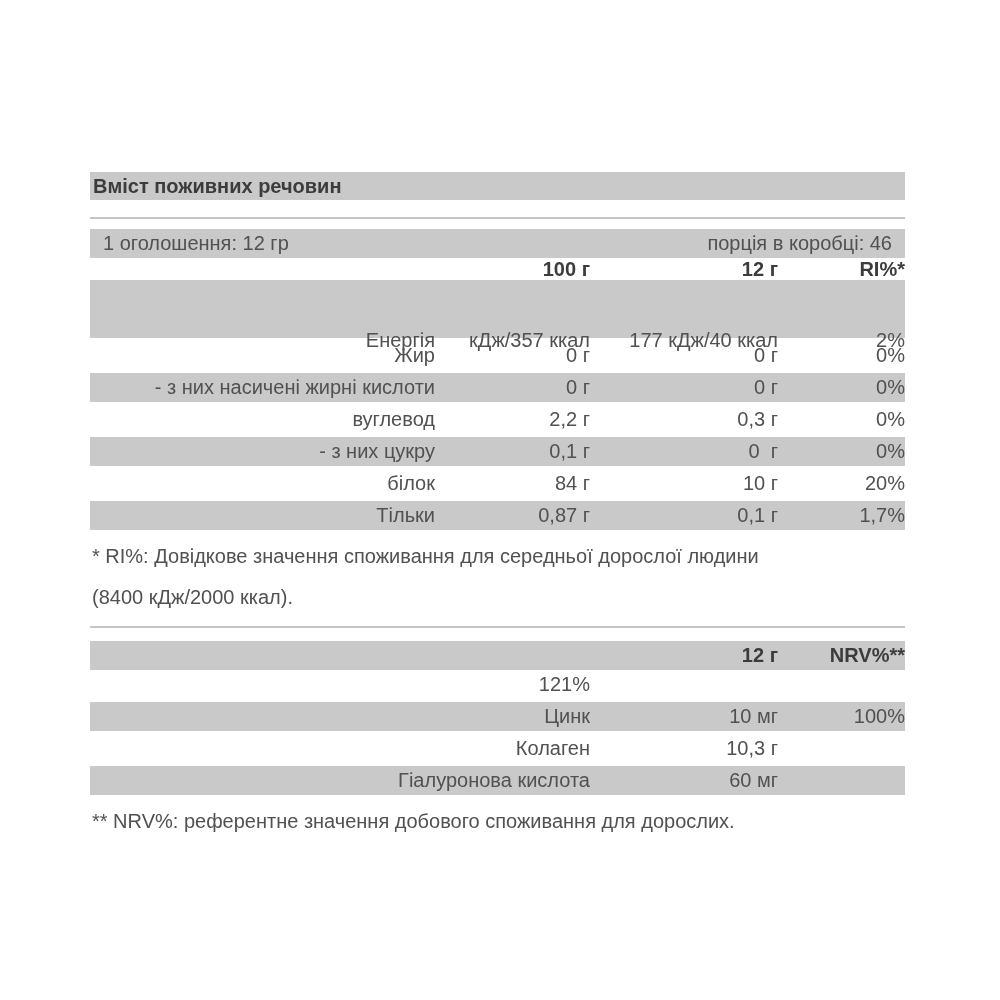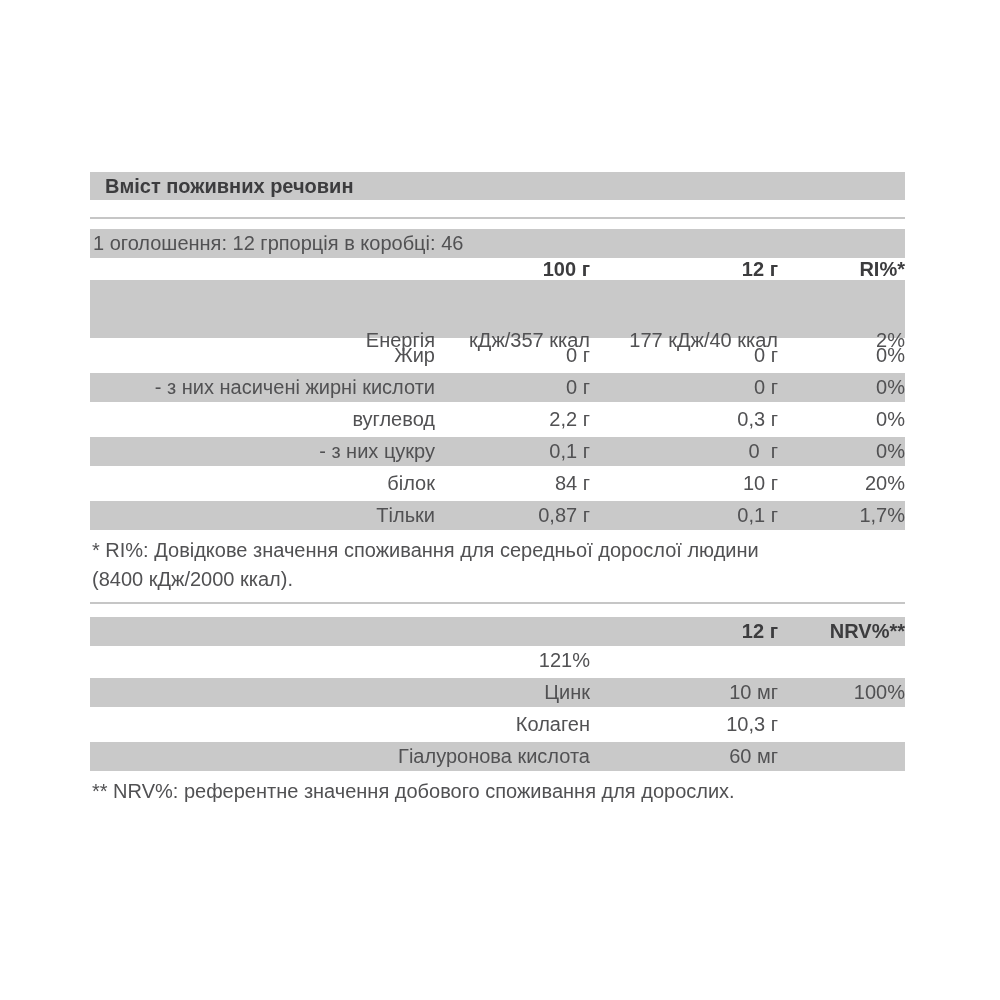--- a/index.html
+++ b/index.html
@@ -17,36 +17,37 @@
     left: 90px;
     top: 172px;
     width: 815px;
   }
   .title-bar {
     background: #c9c9c9;
     height: 28px;
     line-height: 28px;
     font-weight: bold;
     color: #3c3c3e;
-    padding-left: 15px;
+    padding-left: 3px;
     box-sizing: border-box;
   }
   .rule {
     height: 2px;
     background: #c6c6c6;
   }
   .rule1 { margin-top: 17px; }
   .rule2 { margin-top: 8px; }
   .serving {
     margin-top: 10px;
     background: #c9c9c9;
     height: 29px;
     display: flex;
-    align-items: center;
-    padding: 0 3px;
+    justify-content: space-between;
+    align-items: center;
+    padding: 0 13px;
     box-sizing: border-box;
   }
   .grid1 {
     display: grid;
     grid-template-columns: 345px 155px 188px 127px;
   }
   .grid2 {
     display: grid;
     grid-template-columns: 500px 188px 127px;
   }
@@ -80,21 +81,21 @@
     white-space: pre;
   }
   .stack {
     display: block;
     line-height: 29px;
   }
   .footnote {
     margin-top: 6px;
     padding-left: 2px;
     max-width: 720px;
-    line-height: 29px;
+    line-height: 41px;
   }
 </style>
 </head>
 <body>
 
 <div class="sheet">
 
   <div class="title-bar">Вміст поживних речовин</div>
 
   <div class="rule rule1"></div>

